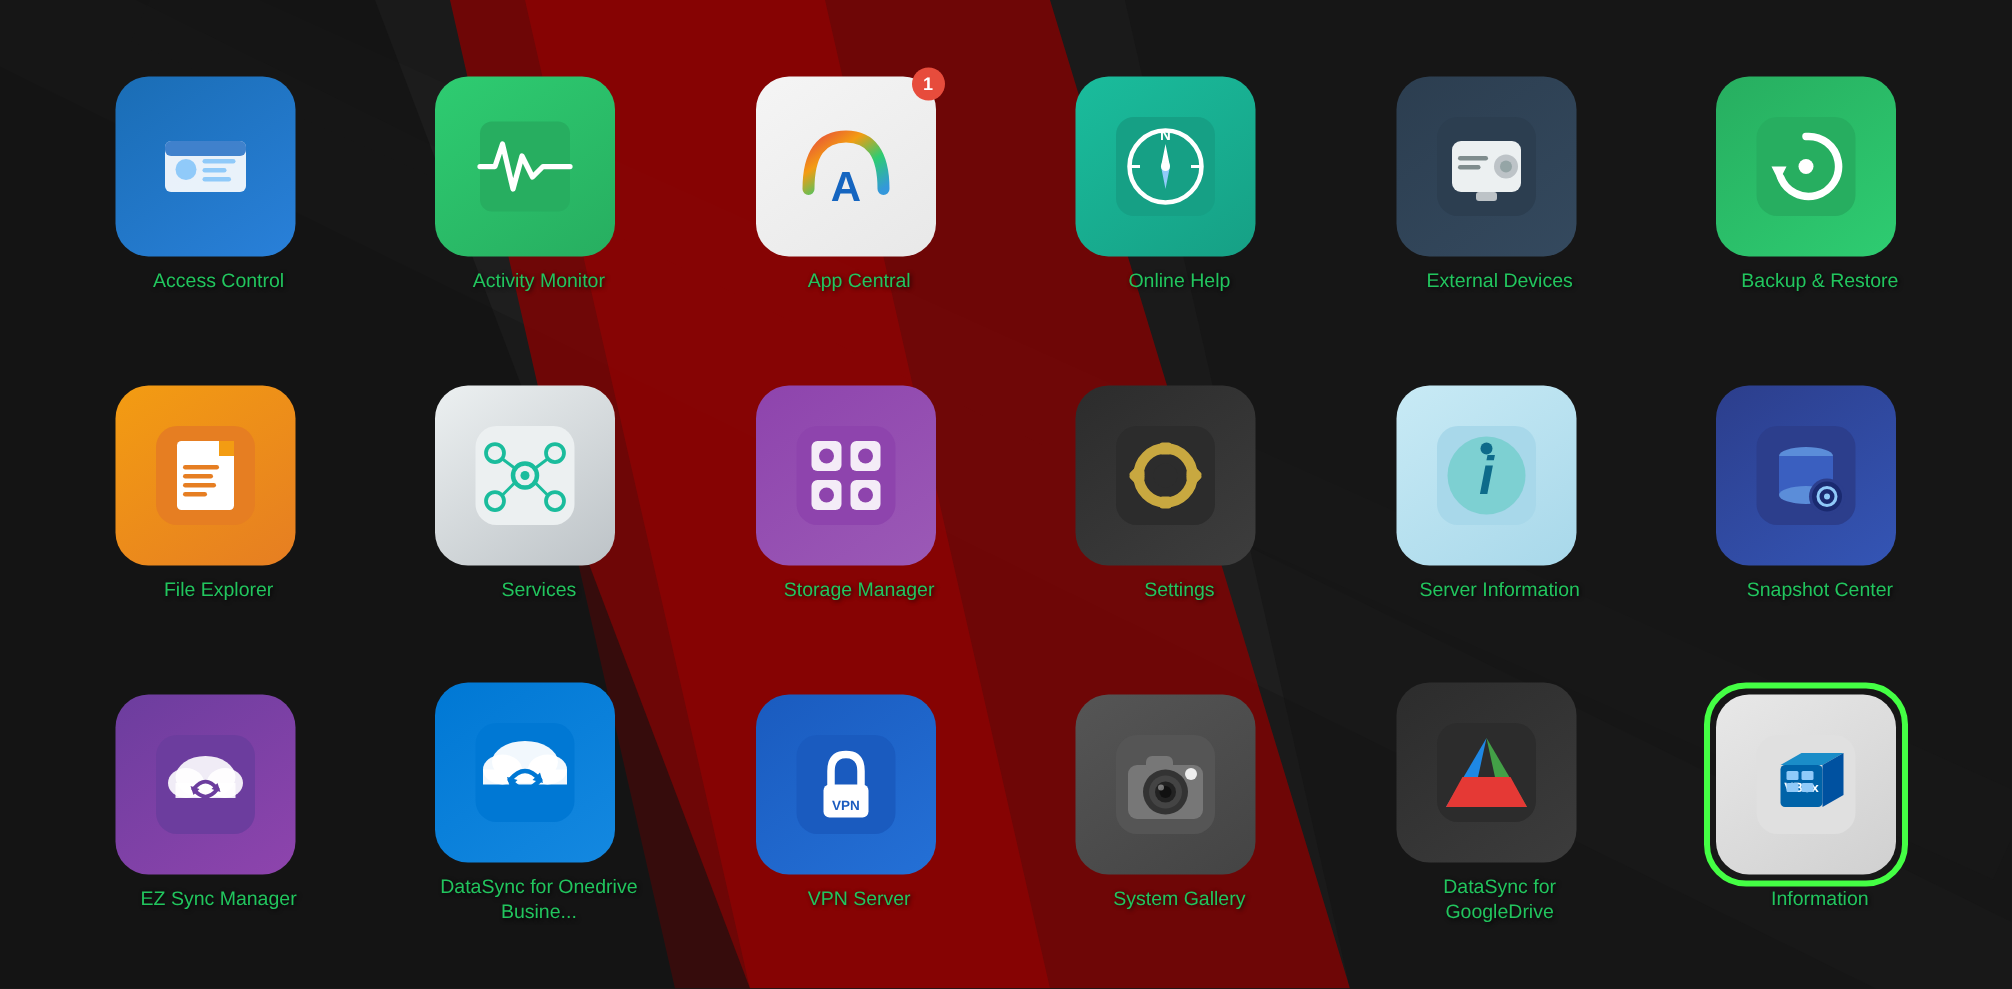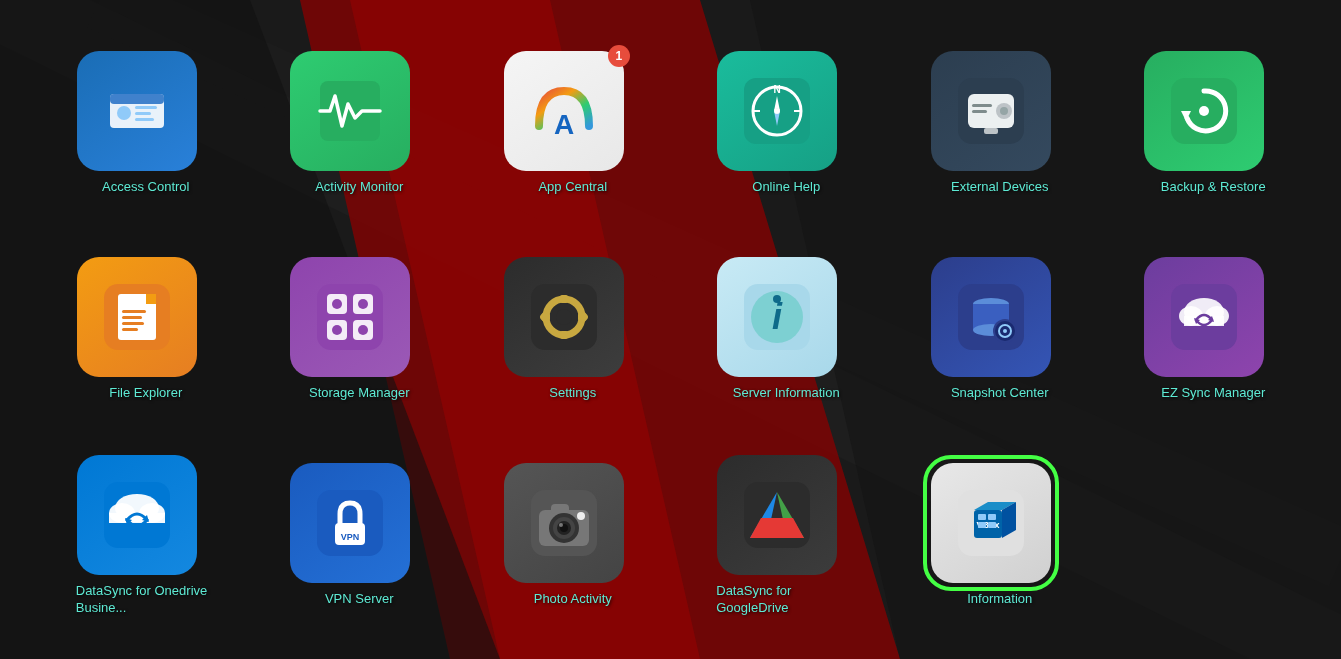--- a/index.html
+++ b/index.html
@@ -55,23 +55,23 @@
       width: 120px;
       height: 120px;
       border-radius: 22px;
       display: flex;
       align-items: center;
       justify-content: center;
       overflow: hidden;
     }
 
     .app-label {
-      color: #5eead4;
+      color: #22c55e;
       font-size: 13px;
-      text-align: left;
+      text-align: center;
       text-shadow: 1px 1px 3px rgba(0,0,0,0.8);
       max-width: 140px;
       line-height: 1.3;
       margin-left: 18px;
     }
 
     .badge {
       position: absolute;
       top: -6px;
       right: -6px;
@@ -328,20 +328,42 @@
           <rect x="20" y="28" width="24" height="3" rx="1.5" fill="#e67e22"></rect>
           <rect x="20" y="34" width="20" height="3" rx="1.5" fill="#e67e22"></rect>
           <rect x="20" y="40" width="22" height="3" rx="1.5" fill="#e67e22"></rect>
           <rect x="20" y="46" width="16" height="3" rx="1.5" fill="#e67e22"></rect>
         </svg>
       </div>
     </div>
     <span class="app-label">File Explorer</span>
   </div>
 
+  <div class="app-item">
+    <div class="app-icon-wrap">
+      <div class="app-icon icon-services">
+        <svg viewBox="0 0 70 70" xmlns="http://www.w3.org/2000/svg">
+          <rect x="2" y="2" width="66" height="66" rx="14" fill="#ecf0f1"></rect>
+
+          <circle cx="35" cy="35" r="8" fill="none" stroke="#1abc9c" stroke-width="3"></circle>
+          <circle cx="35" cy="35" r="3" fill="#1abc9c"></circle>
+
+          <circle cx="15" cy="20" r="6" fill="none" stroke="#1abc9c" stroke-width="2.5"></circle>
+          <line x1="20" y1="24" x2="28" y2="30" stroke="#1abc9c" stroke-width="2"></line>
+          <circle cx="55" cy="20" r="6" fill="none" stroke="#1abc9c" stroke-width="2.5"></circle>
+          <line x1="50" y1="24" x2="42" y2="30" stroke="#1abc9c" stroke-width="2"></line>
+          <circle cx="15" cy="52" r="6" fill="none" stroke="#1abc9c" stroke-width="2.5"></circle>
+          <line x1="20" y1="48" x2="28" y2="40" stroke="#1abc9c" stroke-width="2"></line>
+          <circle cx="55" cy="52" r="6" fill="none" stroke="#1abc9c" stroke-width="2.5"></circle>
+          <line x1="50" y1="48" x2="42" y2="40" stroke="#1abc9c" stroke-width="2"></line>
+        </svg>
+      </div>
+    </div>
+    <span class="app-label">Services</span>
+  </div>
 
   <div class="app-item">
     <div class="app-icon-wrap">
       <div class="app-icon icon-storage-manager">
         <svg viewBox="0 0 70 70" xmlns="http://www.w3.org/2000/svg">
           <rect x="2" y="2" width="66" height="66" rx="14" fill="#8e44ad"></rect>
 
           <rect x="12" y="12" width="20" height="20" rx="4" fill="white" opacity="0.9"></rect>
           <rect x="38" y="12" width="20" height="20" rx="4" fill="white" opacity="0.9"></rect>
           <rect x="12" y="38" width="20" height="20" rx="4" fill="white" opacity="0.9"></rect>
@@ -493,21 +515,21 @@
           <circle cx="35" cy="40" r="11" fill="#444"></circle>
           <circle cx="35" cy="40" r="7" fill="#222"></circle>
           <circle cx="35" cy="40" r="4" fill="#111"></circle>
 
           <circle cx="32" cy="37" r="2" fill="white" opacity="0.4"></circle>
 
           <circle cx="52" cy="28" r="4" fill="#eee"></circle>
         </svg>
       </div>
     </div>
-    <span class="app-label">Photo Activity</span>
+    <span class="app-label">System Gallery</span>
   </div>
 
   <div class="app-item">
     <div class="app-icon-wrap">
       <div class="app-icon icon-datasync-googledrive">
         <svg viewBox="0 0 70 70" xmlns="http://www.w3.org/2000/svg">
           <rect x="2" y="2" width="66" height="66" rx="14" fill="#2c2c2c"></rect>
 
           <polygon points="35,12 8,58 25,58" fill="#1e88e5"></polygon>
           <polygon points="35,12 62,58 45,58" fill="#43a047"></polygon>

